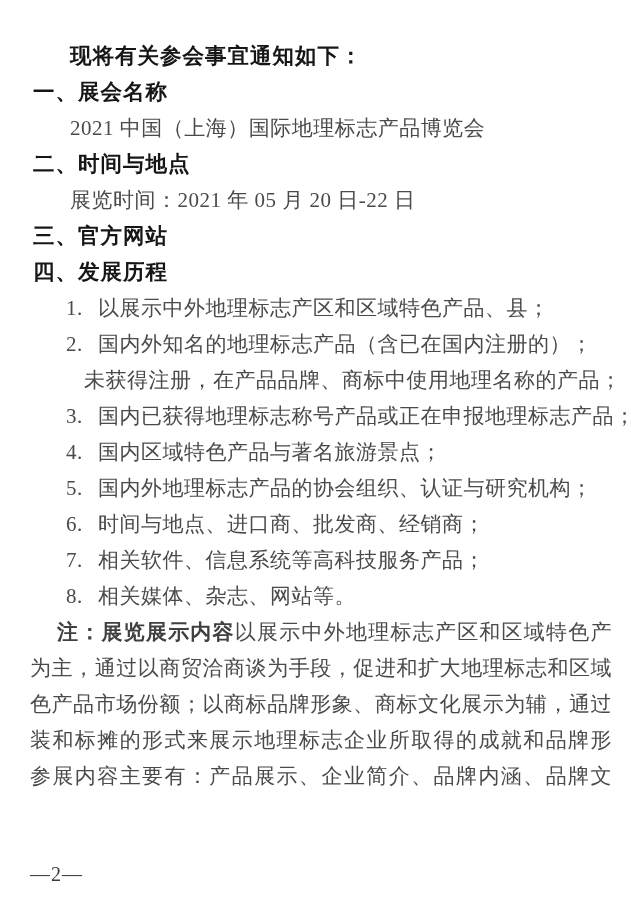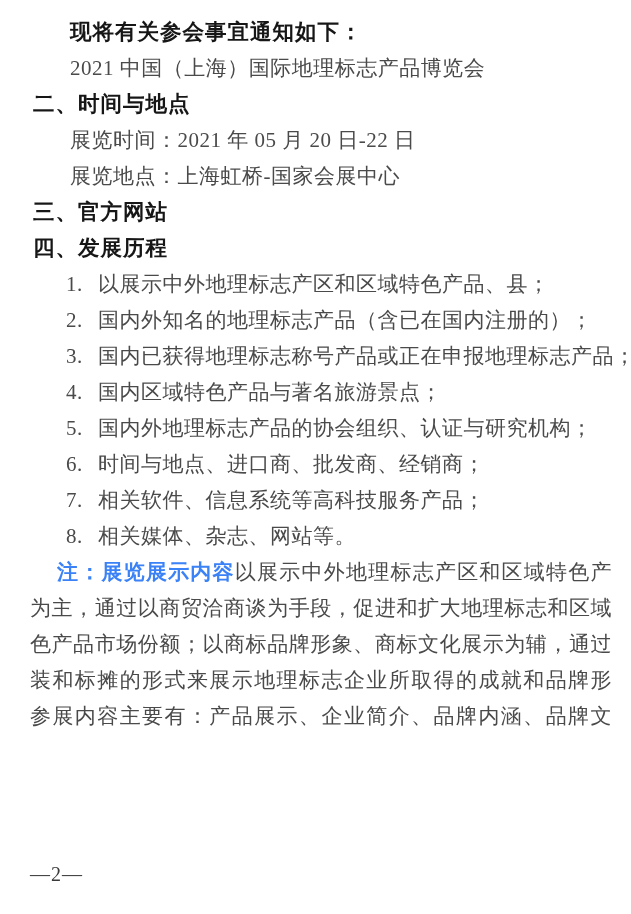--- a/index.html
+++ b/index.html
@@ -21,74 +21,75 @@
     letter-spacing: 0.5px;
     white-space: nowrap;
   }
   .bold-head {
     font-family: "Liberation Sans", "DejaVu Sans", sans-serif;
     font-weight: 700;
     color: #161616;
     font-size: 21.5px;
     letter-spacing: 1px;
   }
-  .intro      { margin-left: 70px; }
+  .intro      { margin-left: 70px; margin-top: 24px; }
   .heading    { margin-left: 33px; }
   .body-ind   { margin-left: 70px; }
   .website    { margin-left: 70px; letter-spacing: 2px; font-size: 20px; }
   .list-item  { margin-left: 66px; }
   .list-num   { display: inline-block; min-width: 21px; margin-right: 11px; }
   .cont-line  { margin-left: 84px; }
   .note-first {
     margin-left: 57px; width: 555px;
     text-align: justify; text-align-last: justify;
     white-space: normal; overflow: hidden;
   }
   .note-full  {
     margin-left: 30px; width: 582px;
     text-align: justify; text-align-last: justify;
     white-space: normal; overflow: hidden;
   }
   .note-last  { margin-left: 30px; }
   .note-label {
     font-family: "Liberation Sans", "DejaVu Sans", sans-serif;
-    font-weight: 700; color: #3b82f6;
+    font-weight: 700; color: #404040;
   }
   .page-number {
     position: absolute;
     left: 30px; top: 862px;
     font-size: 20px;
     line-height: 24px;
     color: #3a3a3a;
     letter-spacing: 1px;
   }
 </style>
 </head>
 <body>
 
 <div class="page">
 
   <div class="line intro bold-head">现将有关参会事宜通知如下：</div>
 
+  <div class="line heading bold-head">一、展会名称</div>
   <div class="line body-ind">2021 中国（上海）国际地理标志产品博览会</div>
 
   <div class="line heading bold-head">二、时间与地点</div>
   <div class="line body-ind">展览时间：2021 年 05 月 20 日-22 日</div>
-  <div class="line body-ind">展览地点：上海虹桥-国家会展中心</div>
 
   <div class="line heading bold-head">三、官方网站</div>
 
   <div class="line heading bold-head">四、发展历程</div>
 
   <div class="line list-item">
     <span class="list-num">1.</span><span>以展示中外地理标志产区和区域特色产品、县；</span>
   </div>
   <div class="line list-item">
     <span class="list-num">2.</span><span>国内外知名的地理标志产品（含已在国内注册的）；</span>
   </div>
+  <div class="line cont-line">未获得注册，在产品品牌、商标中使用地理名称的产品；</div>
   <div class="line list-item">
     <span class="list-num">3.</span><span>国内已获得地理标志称号产品或正在申报地理标志产品；</span>
   </div>
   <div class="line list-item">
     <span class="list-num">4.</span><span>国内区域特色产品与著名旅游景点；</span>
   </div>
   <div class="line list-item">
     <span class="list-num">5.</span><span>国内外地理标志产品的协会组织、认证与研究机构；</span>
   </div>
   <div class="line list-item">

